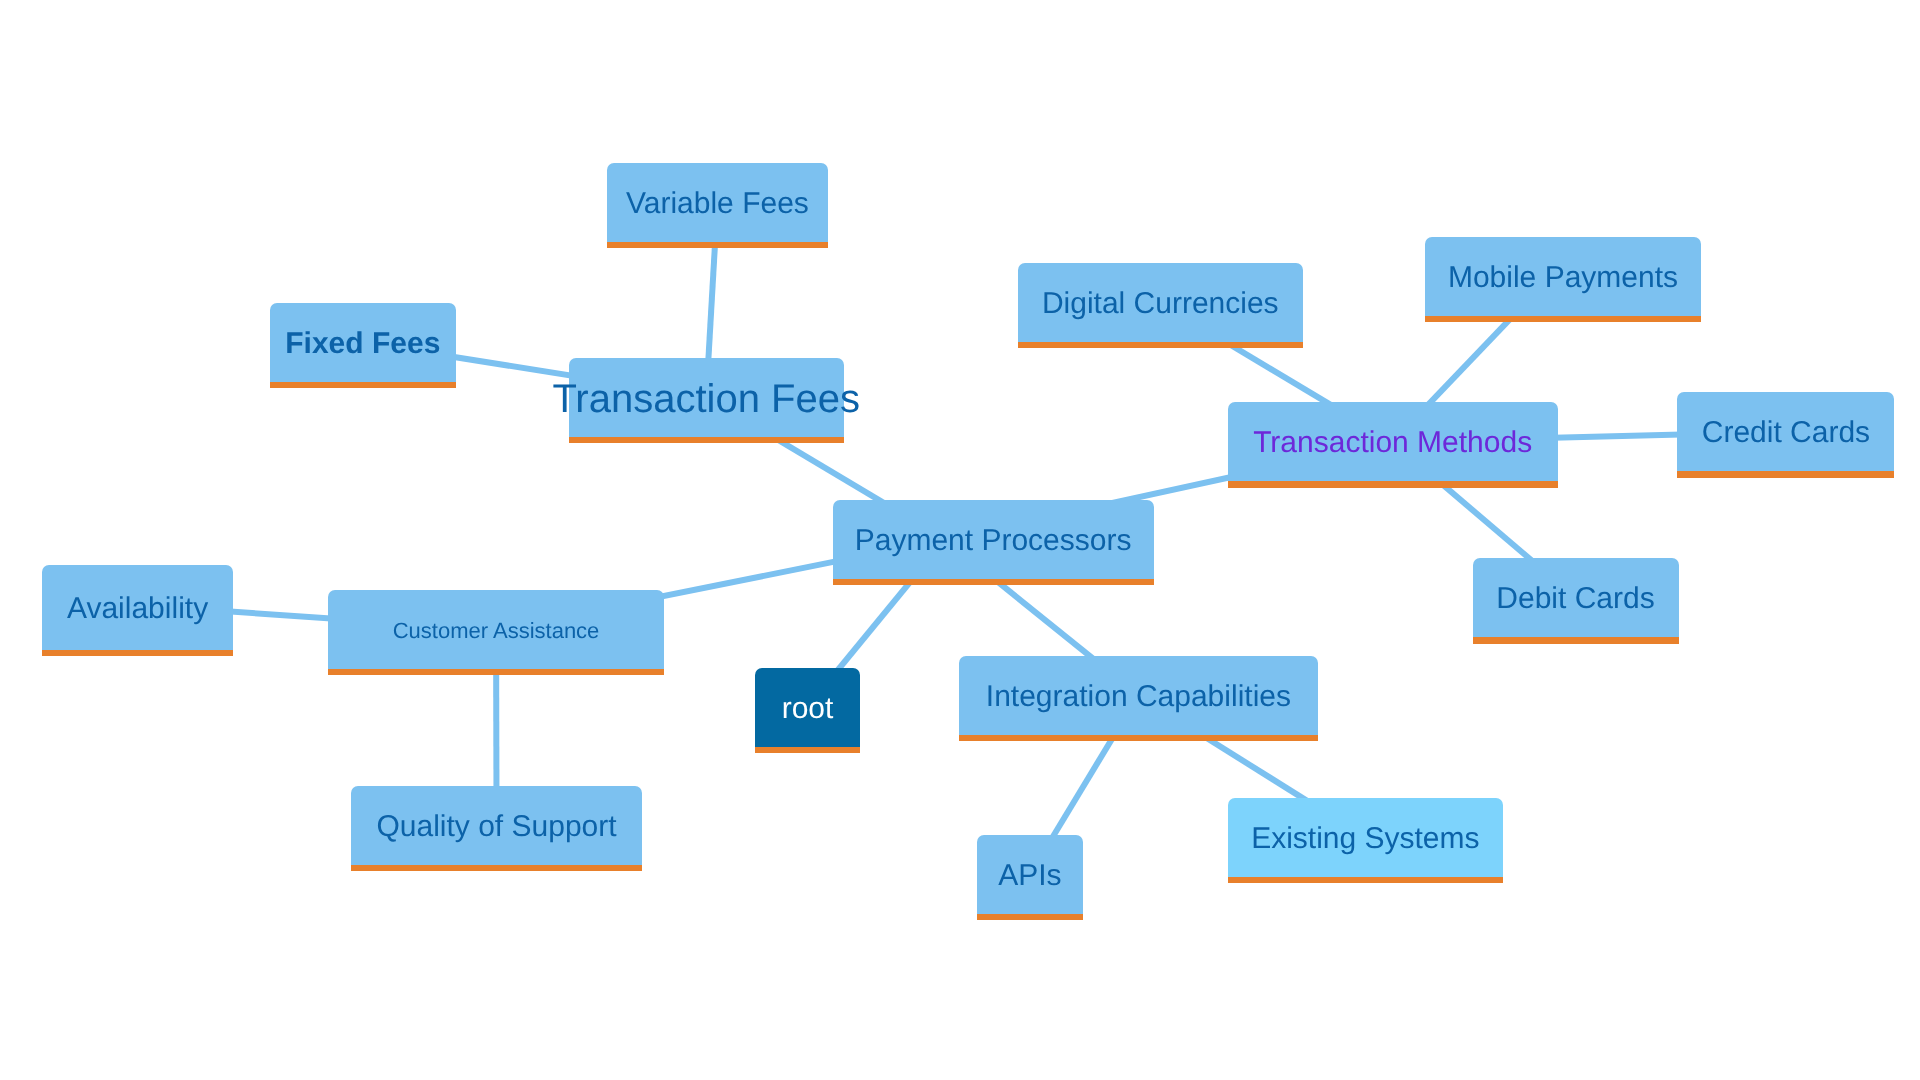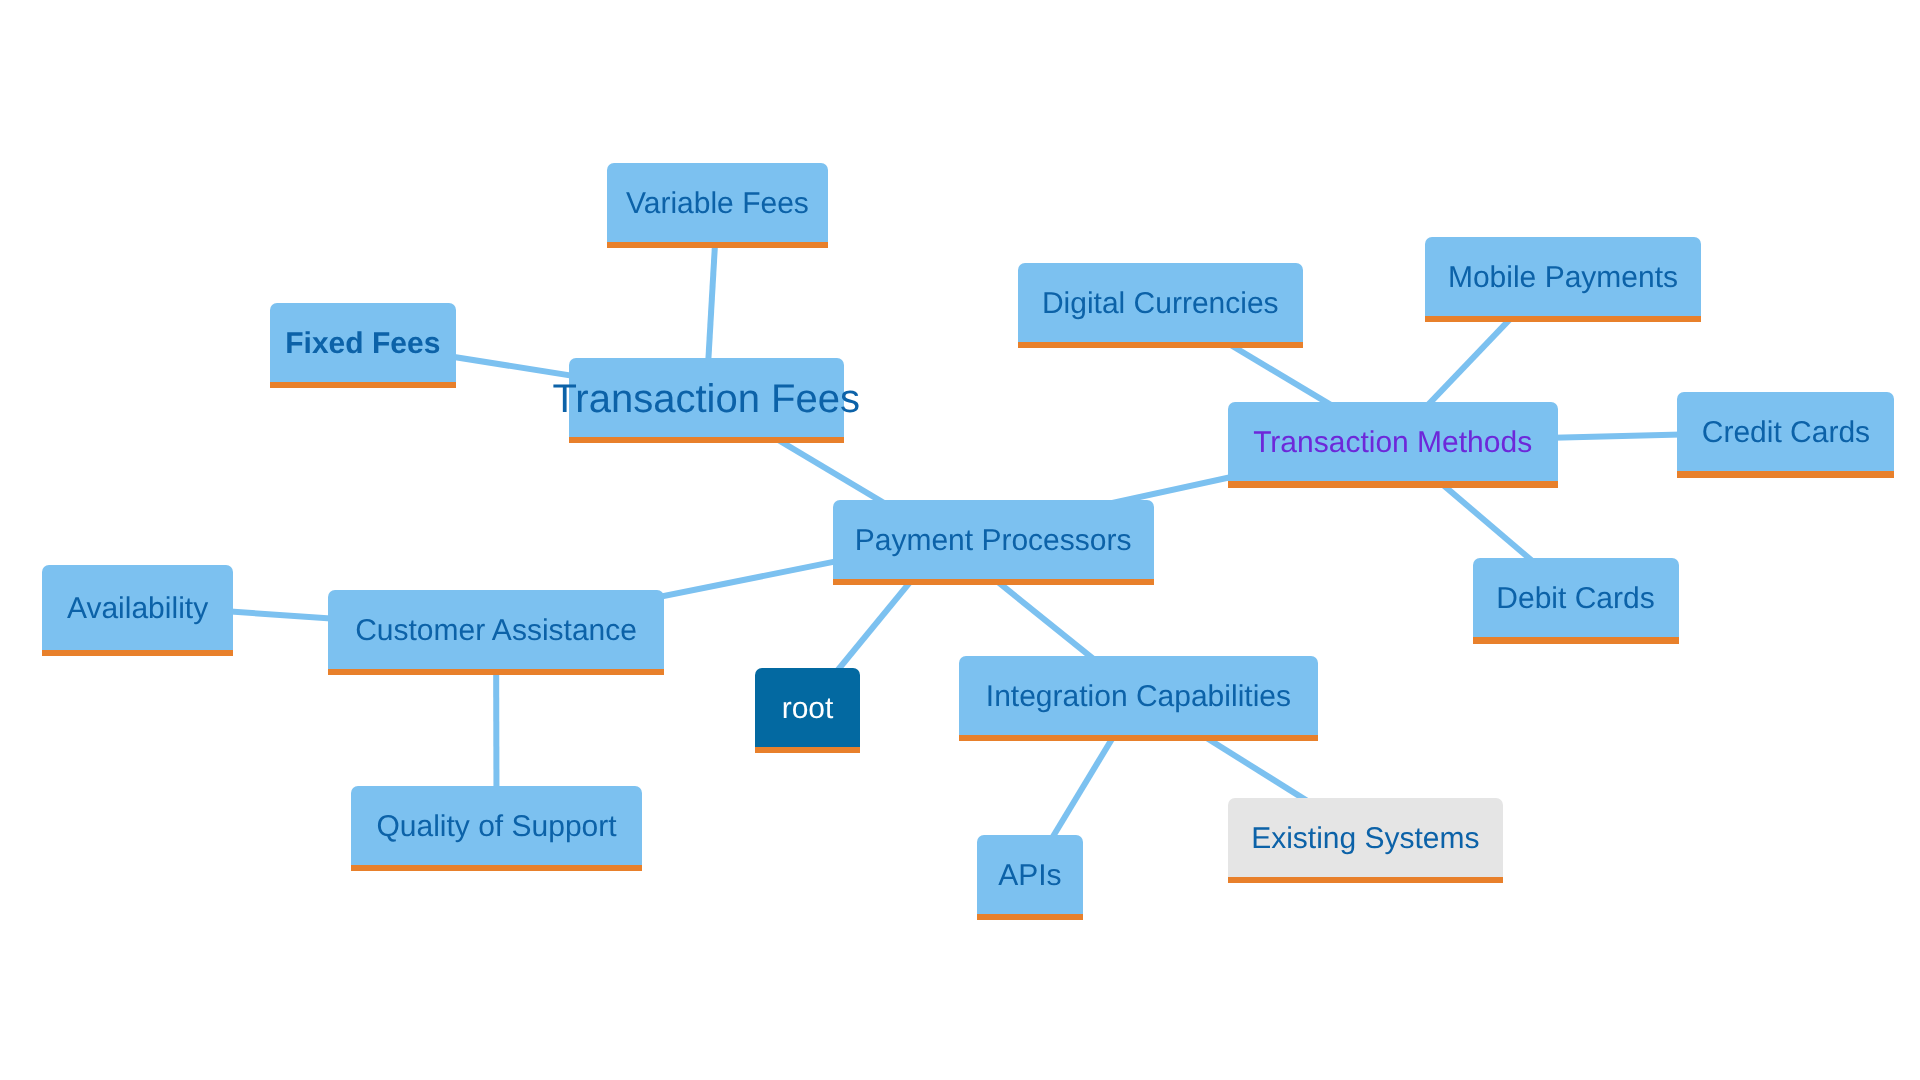--- a/index.html
+++ b/index.html
@@ -128,21 +128,21 @@
 
   <div class="node" style="left: 1472.5px; top: 558.4px; width: 206px; height: 79px;">
     <div class="node-body" style="border-radius: 7px 7px 0px 0px; background: rgb(124, 193, 240);">
       <span class="node-label" style="color: rgb(12, 98, 168); font-size: 30px;">Debit Cards</span>
     </div>
     <div class="node-bar" style="background: rgb(232, 128, 43); height: 6.2px;"></div>
   </div>
 
   <div class="node" style="left: 327.8px; top: 590.2px; width: 336.5px; height: 79px;">
     <div class="node-body" style="border-radius: 7px 7px 0px 0px; background: rgb(124, 193, 240);">
-      <span class="node-label" style="color: rgb(12, 98, 168); font-size: 30px;">Customer Assistance</span>
+      <span class="node-label" style="color: rgb(12, 98, 168); font-size: 22px;">Customer Assistance</span>
     </div>
     <div class="node-bar" style="background: rgb(232, 128, 43); height: 6.2px;"></div>
   </div>
 
   <div class="node" style="left: 42px; top: 564.6px; width: 191.1px; height: 85px;">
     <div class="node-body" style="border-radius: 7px 7px 0px 0px; background: rgb(124, 193, 240);">
       <span class="node-label" style="color: rgb(12, 98, 168); font-size: 30px;">Availability</span>
     </div>
     <div class="node-bar" style="background: rgb(232, 128, 43); height: 6.2px;"></div>
   </div>
@@ -162,19 +162,19 @@
   </div>
 
   <div class="node" style="left: 977px; top: 835.3px; width: 105.8px; height: 79px;">
     <div class="node-body" style="border-radius: 7px 7px 0px 0px; background: rgb(124, 193, 240);">
       <span class="node-label" style="color: rgb(12, 98, 168); font-size: 30px;">APIs</span>
     </div>
     <div class="node-bar" style="background: rgb(232, 128, 43); height: 6.2px;"></div>
   </div>
 
   <div class="node" style="left: 1227.7px; top: 797.9px; width: 275.3px; height: 79px;">
-    <div class="node-body" style="border-radius: 7px 7px 0px 0px; background: #e5e5e5;">
+    <div class="node-body" style="border-radius: 7px 7px 0px 0px; background: #7dd3fc;">
       <span class="node-label" style="color: rgb(12, 98, 168); font-size: 30px;">Existing Systems</span>
     </div>
     <div class="node-bar" style="background: rgb(232, 128, 43); height: 6.2px;"></div>
   </div>
 
 </div>
 
 </body></html>

